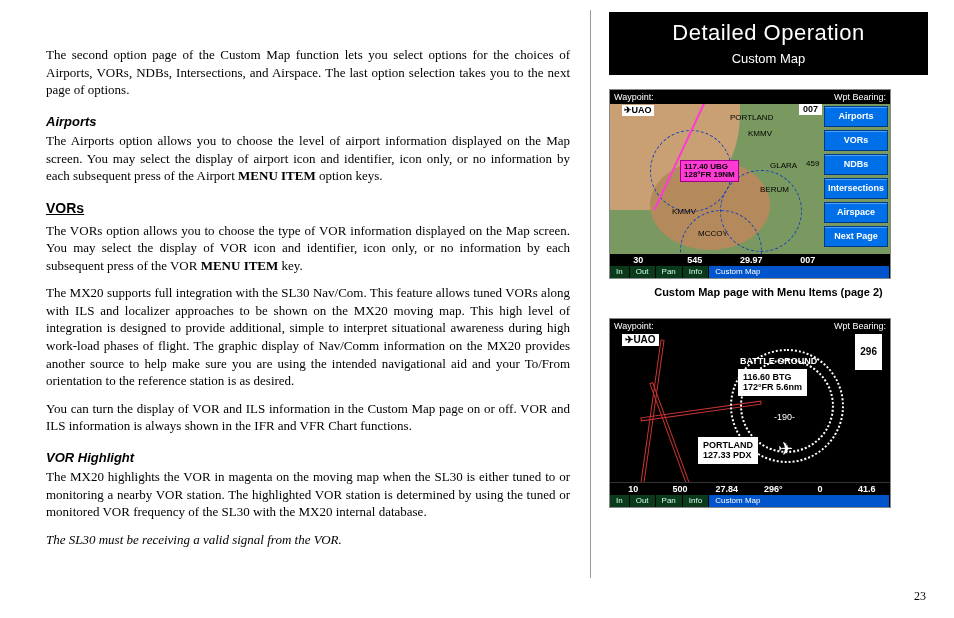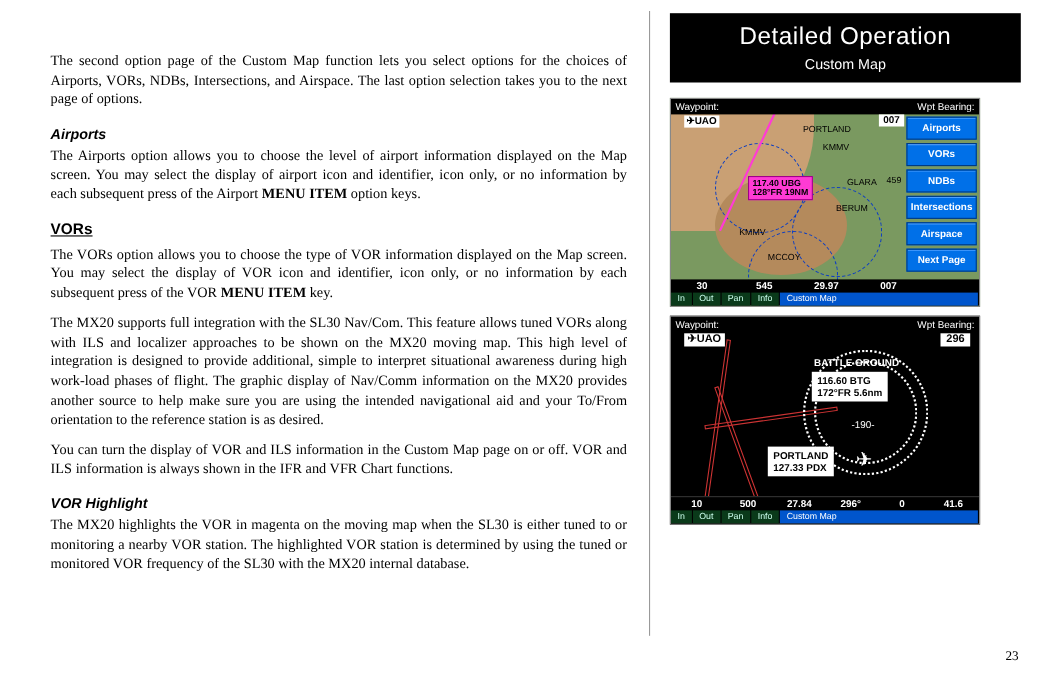--- a/index.html
+++ b/index.html
@@ -42,21 +42,21 @@
 .fig1 .r3{left:70px;top:120px}
 .fig1 .box1{position:absolute;left:70px;top:70px;background:#ff3bd4;color:#000;font:700 8px/1 Arial;padding:2px 3px;border:1px solid #a0008a}
 .fig1 .line{position:absolute;left:90px;top:30px;width:90px;height:120px;border-left:2px solid #ff3bd4;transform:rotate(25deg);transform-origin:top}
 .fig1 .wpt{position:absolute;left:12px;top:15px;background:#fff;color:#000;font:700 9px/1 Arial;padding:1px 2px}
 .fig1 .wpb{position:absolute;right:68px;top:14px;background:#fff;color:#000;font:700 9px/1 Arial;padding:1px 4px}
 .fig1 .txt{position:absolute;font:8px/1 Arial;color:#000}
 
 .fig2{position:relative;width:280px;height:188px;margin-top:8px;background:#000;border:1px solid #888;overflow:hidden;color:#fff}
 .fig2 .topbar{position:absolute;top:0;left:0;right:0;height:14px;background:#000;display:flex;justify-content:space-between;font:9px/14px Arial;padding:0 4px}
 .fig2 .wpt{position:absolute;left:12px;top:15px;background:#fff;color:#000;font:700 10px/1 Arial;padding:1px 3px}
-.fig2 .wpb{position:absolute;right:8px;top:15px;background:#fff;color:#000;font:700 10px/1 Arial;padding:1px 5px}
+.fig2 .wpb{position:absolute;right:8px;top:15px;background:#fff;color:#000;font:700 10px/1 Arial;padding:13px 5px}
 .fig2 .road{position:absolute;border:1px solid #cc3333}
 .fig2 .rd1{left:40px;top:20px;width:2px;height:150px;transform:rotate(8deg)}
 .fig2 .rd2{left:60px;top:60px;width:2px;height:120px;transform:rotate(-20deg)}
 .fig2 .rd3{left:30px;top:90px;width:120px;height:2px;transform:rotate(-8deg)}
 .fig2 .ring{position:absolute;width:110px;height:110px;border:2px dotted #fff;border-radius:50%}
 .fig2 .rg1{left:120px;top:30px}
 .fig2 .rg2{left:130px;top:40px;width:90px;height:90px}
 .fig2 .vorbox{position:absolute;background:#fff;color:#000;font:700 9px/1.15 Arial;padding:3px 5px}
 .fig2 .vb1{left:128px;top:50px}
 .fig2 .vb2{left:88px;top:118px}
@@ -83,20 +83,21 @@
 
     <h4 class="h-under" style="margin-top:14px">VORs</h4>
     <p>
       <span>The VORs option allows you to choose the type of VOR information displayed on the Map screen. You may select the display of VOR icon and identifier, icon only, or no information by each subsequent press of the VOR </span><span class="bold">MENU ITEM</span><span> key.</span>
     </p>
     <p>The MX20 supports full integration with the SL30 Nav/Com. This feature allows tuned VORs along with ILS and localizer approaches to be shown on the MX20 moving map. This high level of integration is designed to provide additional, simple to interpret situational awareness during high work-load phases of flight. The graphic display of Nav/Comm information on the MX20 provides another source to help make sure you are using the intended navigational aid and your To/From orientation to the reference station is as desired.</p>
     <p>You can turn the display of VOR and ILS information in the Custom Map page on or off. VOR and ILS information is always shown in the IFR and VFR Chart functions.</p>
 
     <h4 class="h-ital">VOR Highlight</h4>
     <p>The MX20 highlights the VOR in magenta on the moving map when the SL30 is either tuned to or monitoring a nearby VOR station. The highlighted VOR station is determined by using the tuned or monitored VOR frequency of the SL30  with the MX20 internal database.</p>
+    <p class="ital-note">The SL30 must be receiving a valid signal from the VOR.</p>
   </div>
 
   <div class="divider"></div>
 
   <div class="colR">
     <div class="titleBox">
       <div class="titleMain">Detailed Operation</div>
       <div class="titleSub">Custom Map</div>
     </div>
 
@@ -140,20 +141,21 @@
         <span>007</span>
       </div>
       <div class="btmmodes">
         <span>In</span>
         <span>Out</span>
         <span>Pan</span>
         <span>Info</span>
         <span>Custom Map</span>
       </div>
     </div>
+    <div class="figCap">Custom Map page with Menu Items (page 2)</div>
 
     <div class="fig2">
       <div class="topbar">
           <span>Waypoint:</span>
           <span>Wpt Bearing:</span>
         </div>
       <div class="wpt">✈UAO</div>
       <div class="wpb">296</div>
       <div class="road rd1"></div>
         <div class="road rd2"></div>

